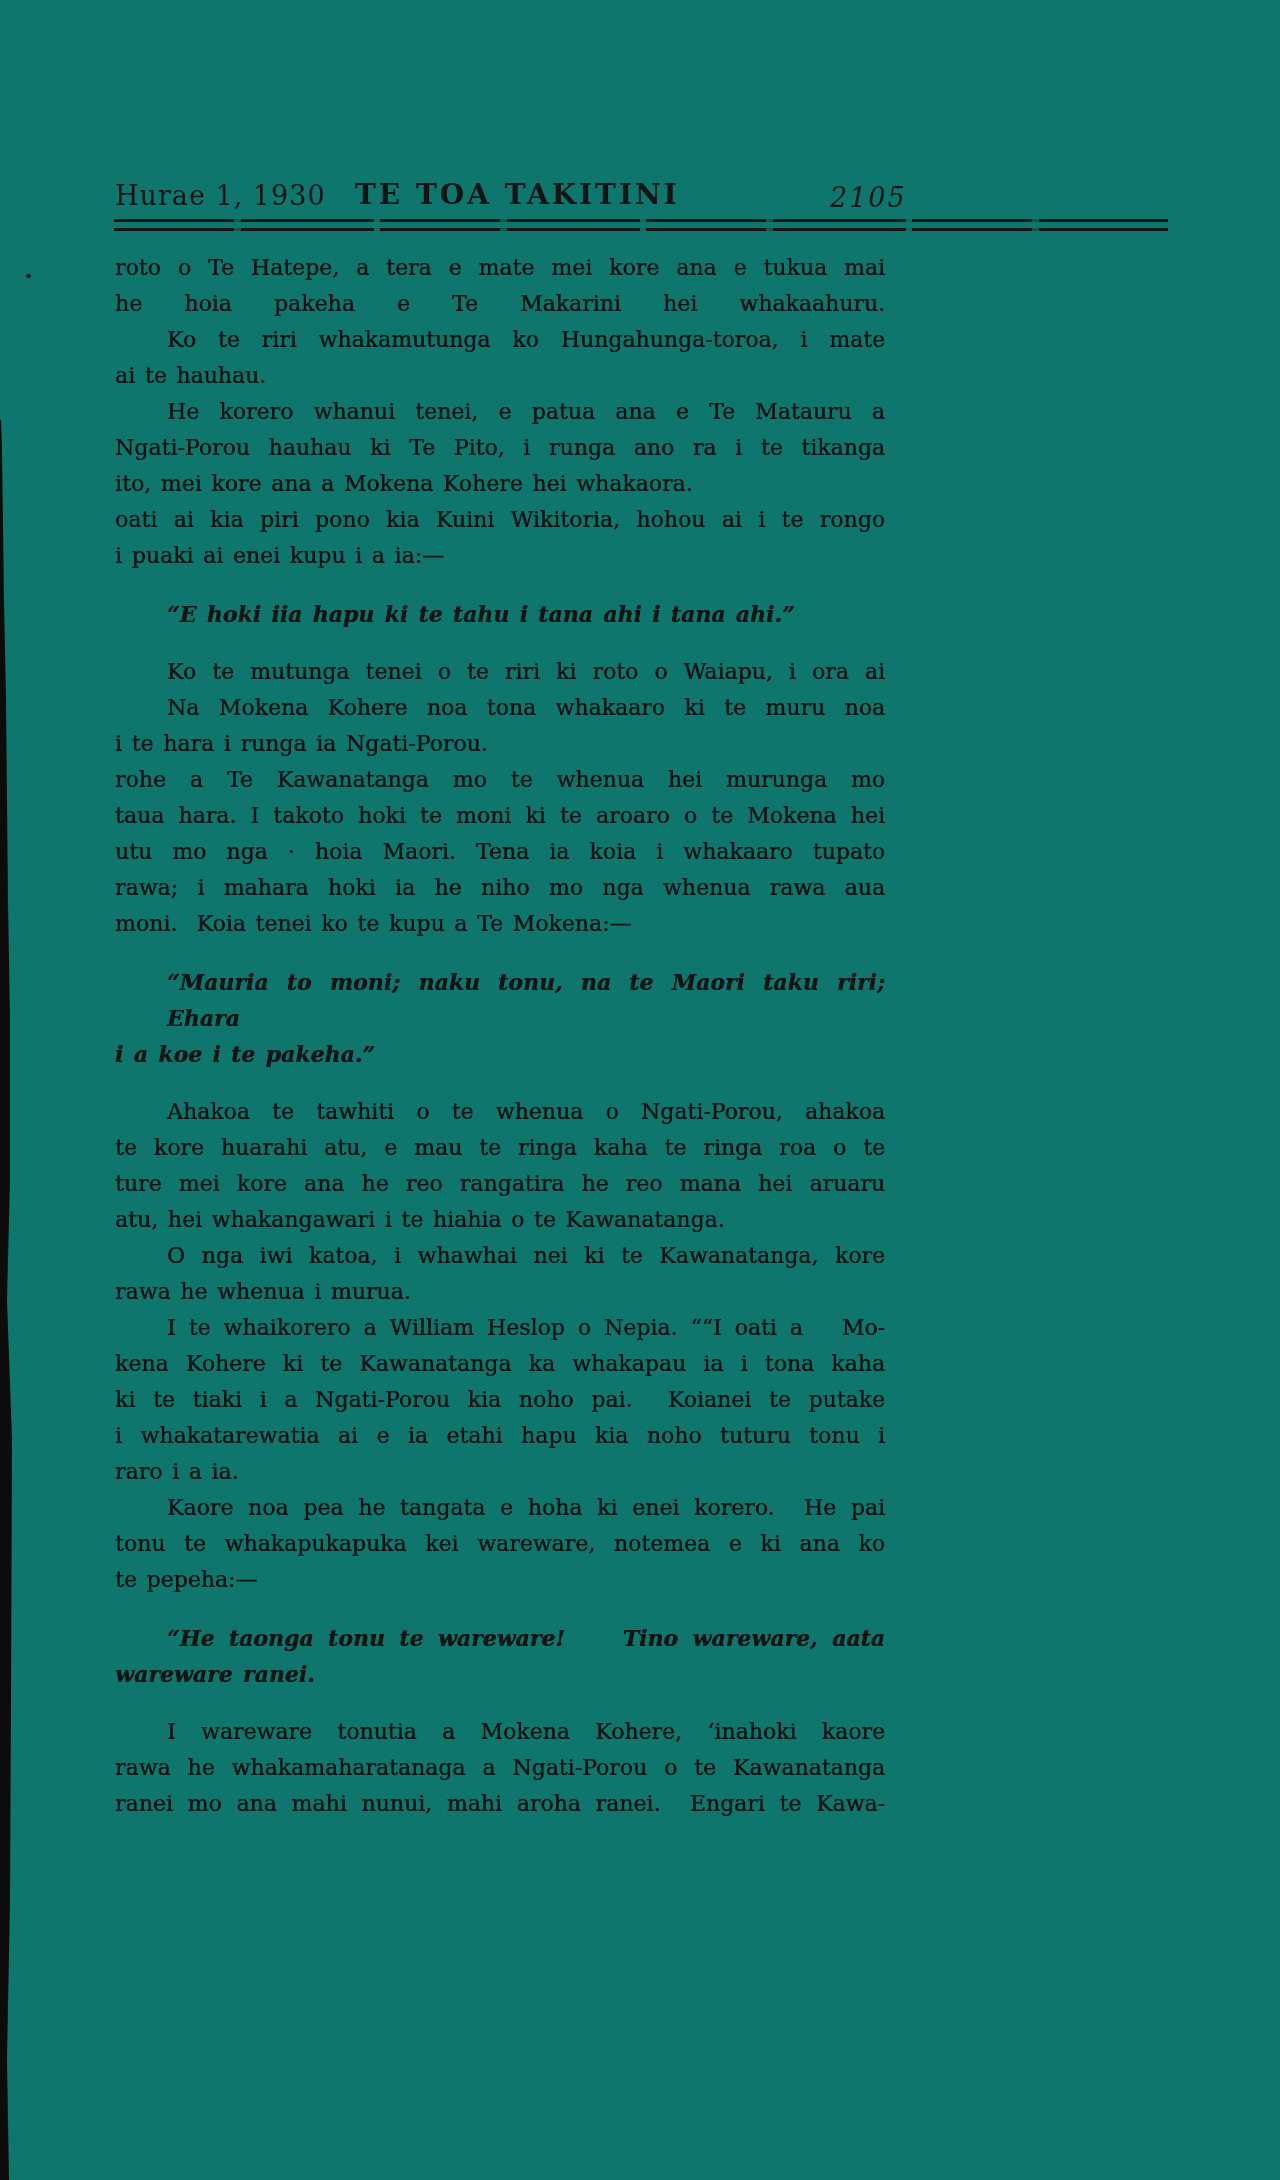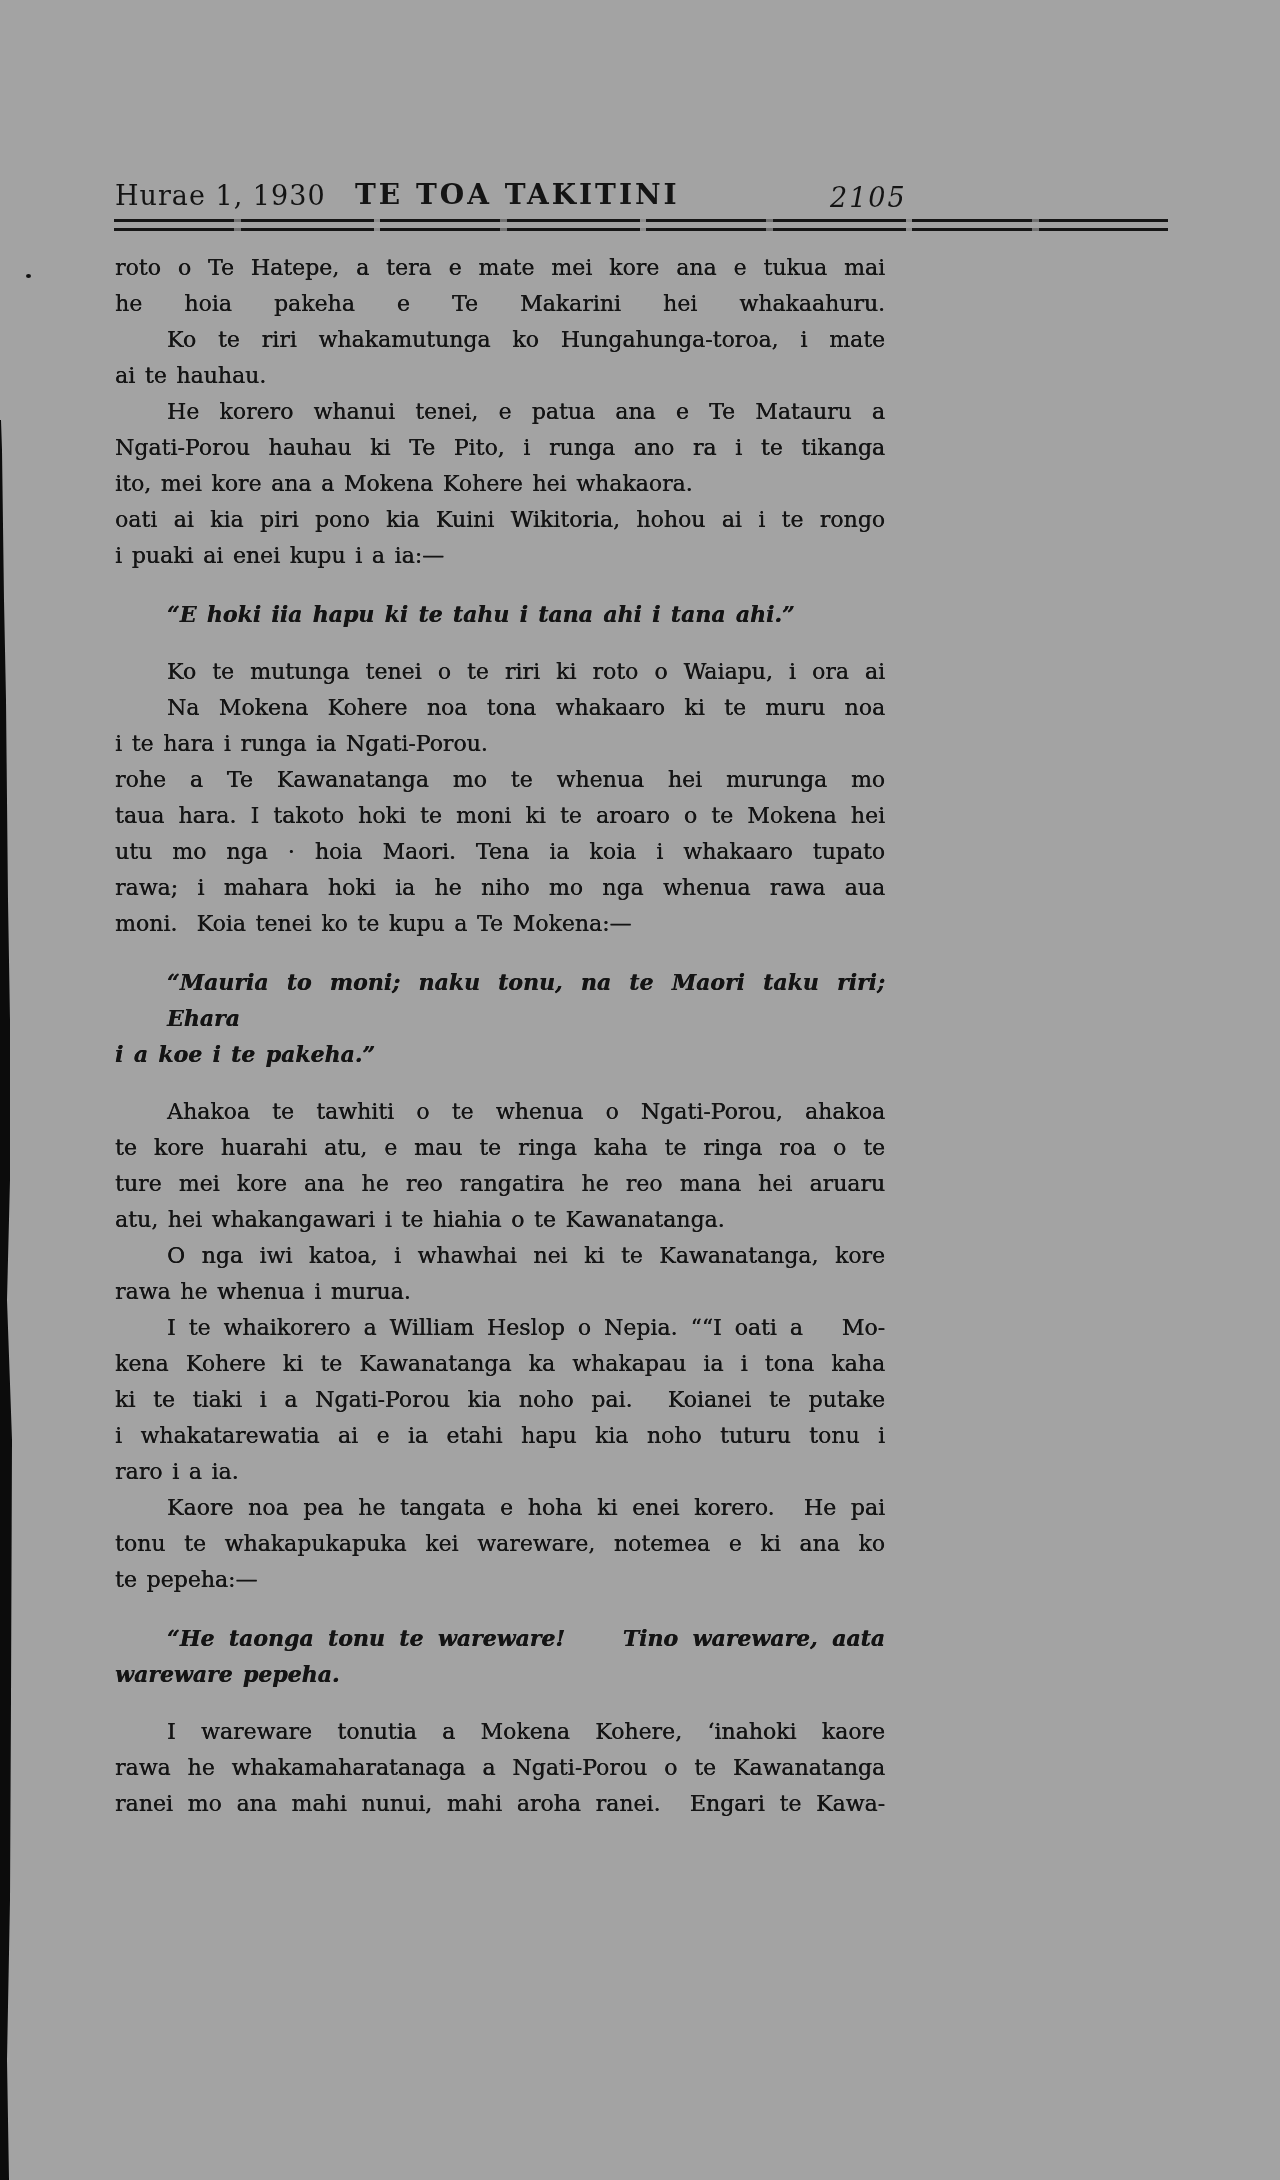--- a/index.html
+++ b/index.html
@@ -2,21 +2,21 @@
 <html><head>
 <meta charset="utf-8">
 <style>
   * { margin: 0; padding: 0; box-sizing: border-box; }
   html, body { background: #e9e9e9; }
   .page {
     position: relative;
     width: 1280px;
     height: 2180px;
     margin: 0 auto;
-    background: #a3a3a3;
+    background: #0f766e;
     color: #141414;
     font-family: "DejaVu Serif", "Liberation Serif", serif;
     overflow: hidden;
   }
 
   
   .gutter-strip {
     position: absolute;
     left: 0; top: 420px;
     width: 16px; height: 1760px;
@@ -156,21 +156,21 @@
         <div class="tline">i whakatarewatia ai e ia etahi hapu kia noho tuturu tonu i</div>
         <div class="tline last">raro i a ia.</div>
       </div>
       <div class="block paragraph">
         <div class="tline ind">Kaore noa pea he tangata e hoha ki enei korero.&nbsp; He pai</div>
         <div class="tline">tonu te whakapukapuka kei wareware, notemea e ki ana ko</div>
         <div class="tline last">te pepeha:—</div>
       </div>
       <div class="block quote">
         <div class="tline ind">“He taonga tonu te wareware!&nbsp;&nbsp;&nbsp;&nbsp;Tino wareware, aata</div>
-        <div class="tline last">wareware pepeha.</div>
+        <div class="tline last">wareware ranei.</div>
       </div>
       <div class="block paragraph">
         <div class="tline ind">I wareware tonutia a Mokena Kohere, ʻinahoki kaore</div>
         <div class="tline">rawa he whakamaharatanaga a Ngati-Porou o te Kawanatanga</div>
         <div class="tline">ranei mo ana mahi nunui, mahi aroha ranei.&nbsp; Engari te Kawa-</div>
       </div>
     </div>
 
 </div>
 

